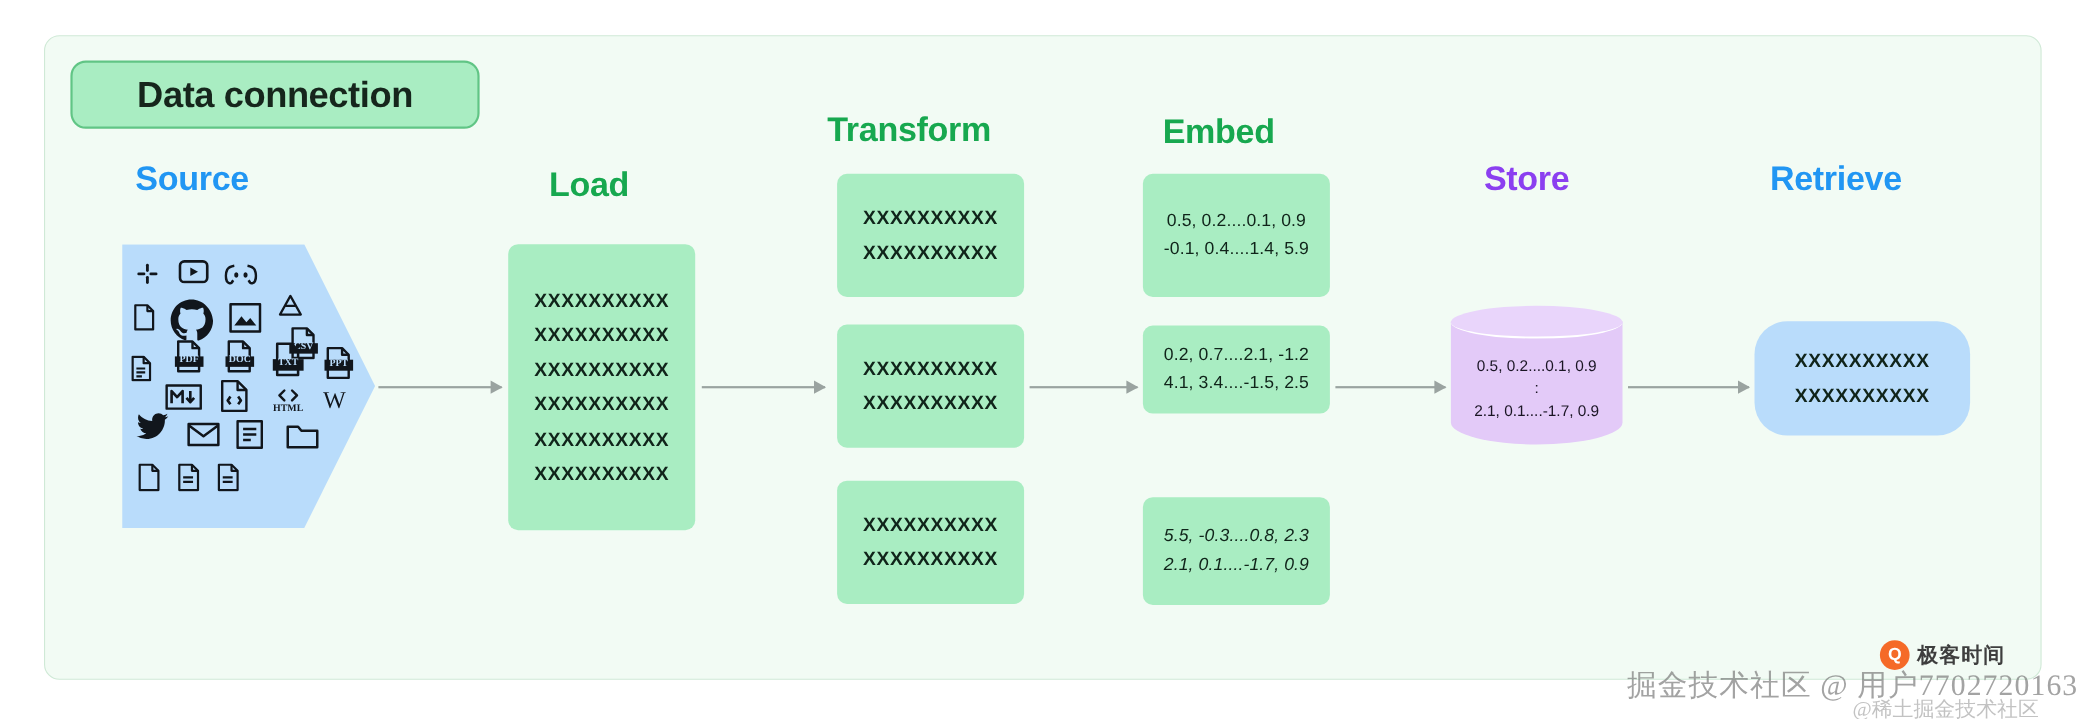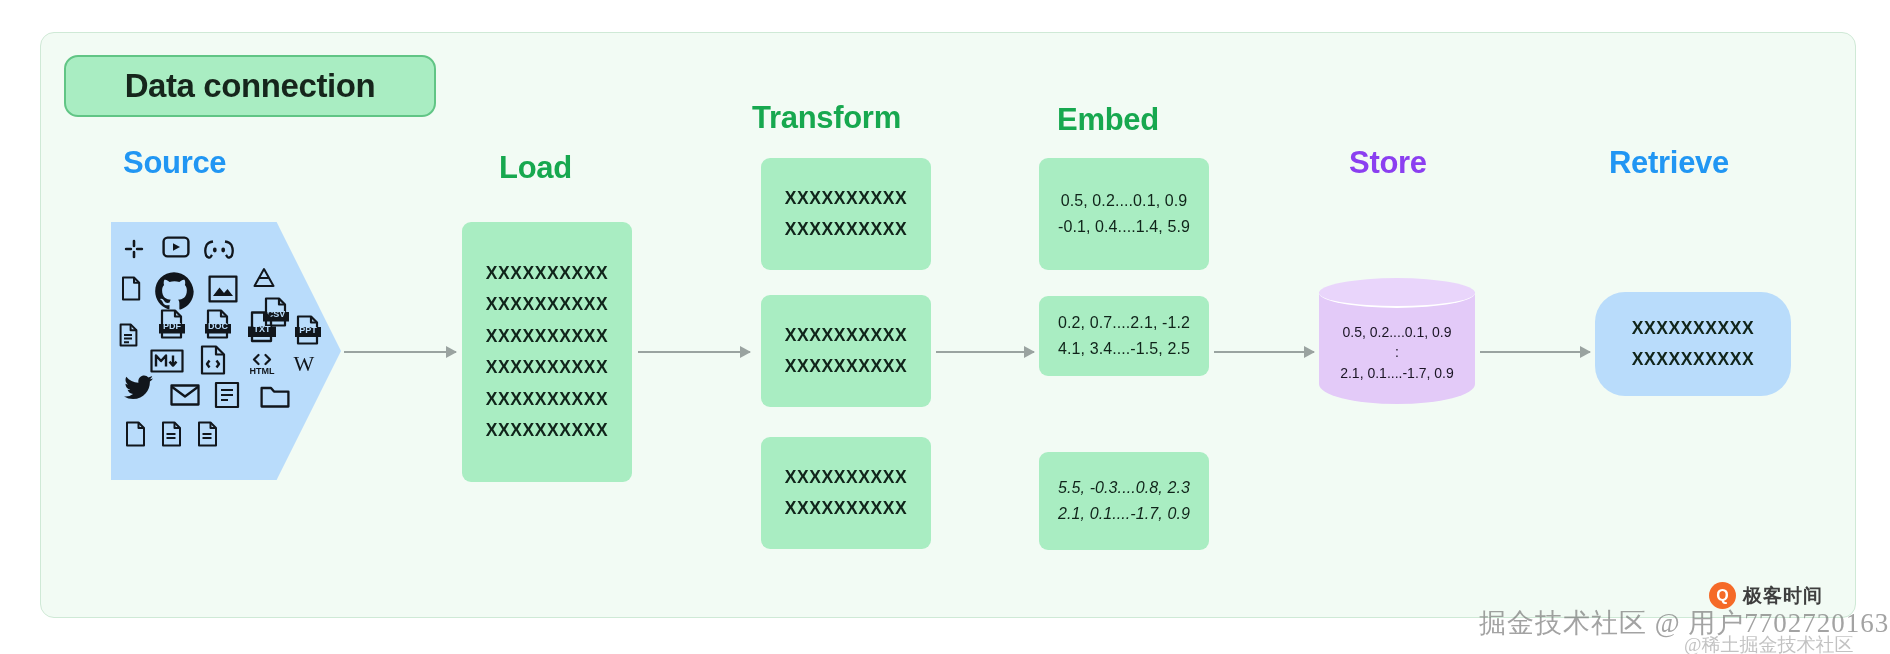--- a/index.html
+++ b/index.html
@@ -64,21 +64,21 @@
     width:230px;height:258px;
   }
   .ic{
     position:absolute;
     color:#11161c;
     display:flex;align-items:center;justify-content:center;
   }
   .ic svg{display:block;}
   .ic-txt{
     font-size:9px;font-weight:700;line-height:1;
-    font-family:Liberation Sans, sans-serif;
+    font-family:Liberation Serif, serif;
   }
 
   
   .arrow{position:absolute;height:2px;background:#9aa3a0;}
   .arrow::after{
     content:"";position:absolute;right:-1px;top:-5px;
     width:0;height:0;
     border-top:6px solid transparent;
     border-bottom:6px solid transparent;
     border-left:11px solid #9aa3a0;

